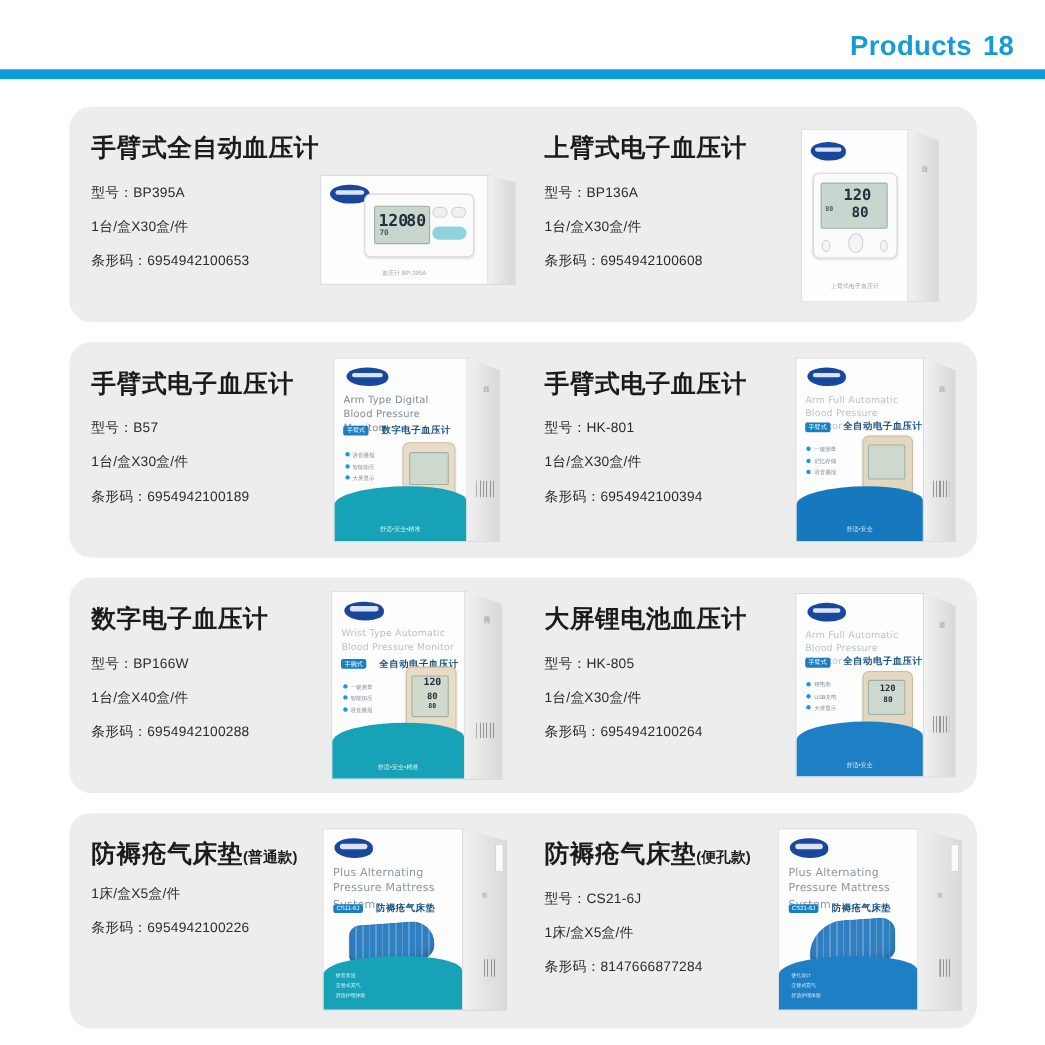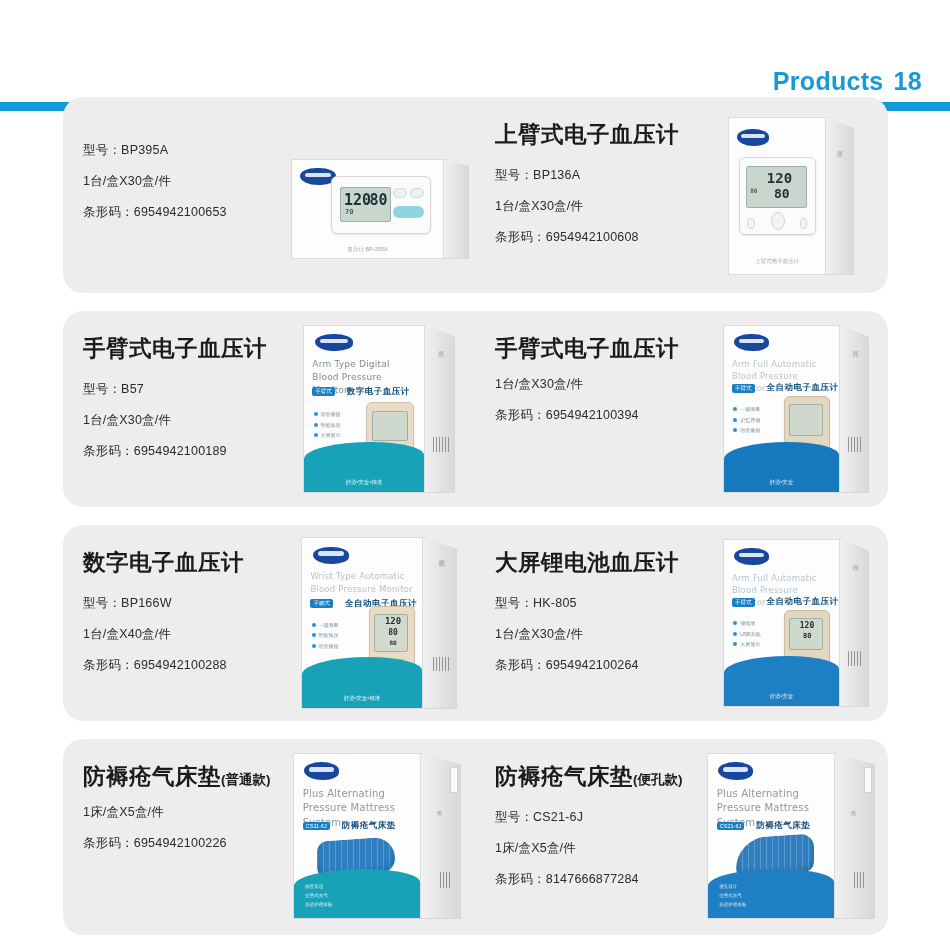--- a/index.html
+++ b/index.html
@@ -5,21 +5,21 @@
   * { box-sizing: border-box; margin: 0; padding: 0; }
   html, body {
     width: 950px; height: 950px;
     background: #ffffff;
     font-family: "Liberation Sans", "DejaVu Sans", sans-serif;
     overflow: hidden;
   }
   .page { position: relative; width: 950px; height: 950px; background: #fff; }
 
   
-  .header { position: absolute; top: 0; left: 0; width: 950px; height: 90px; margin-top: 39px; }
+  .header { position: absolute; top: 0; left: 0; width: 950px; height: 90px; }
   .header-title {
     position: absolute; right: 28px; top: 28px;
     font-size: 25px; font-weight: bold; color: #169bd5;
     letter-spacing: .3px; white-space: nowrap;
   }
   .header-title .num { margin-left: 10px; }
   .header-rule {
     position: absolute; left: 0; top: 63px; width: 950px; height: 9px;
     background: #0f9ad9;
   }
@@ -170,20 +170,23 @@
     </div>
     <div class="header-rule"></div>
   </div>
 
   <div class="cards">
 
     <div class="card">
 
       <div class="cell">
         <div class="info">
+          <div class="p-title">
+            <span>手臂式全自动血压计</span><span class="sub"></span>
+          </div>
           <div class="p-line first">型号：BP395A</div>
           <div class="p-line">1台/盒X30盒/件</div>
           <div class="p-line">条形码：6954942100653</div>
         </div>
         <div class="boxwrap" style="left:228px; top:62px; width:178px; height:100px;">
           <div class="box3d">
             <div class="face front" style="right:14%;">
               <div class="logo-blob" style="left:5%; top:8%; width:24%; height:18%;"></div>
               <div class="device" style="left:26%; top:16%; width:66%; height:60%;">
                 <div class="screen" style="left:8%; top:18%; width:52%; height:62%;">
@@ -268,20 +271,21 @@
             </div>
           </div>
         </div>
       </div>
 
       <div class="cell">
         <div class="info">
           <div class="p-title">
             <span>手臂式电子血压计</span><span class="sub"></span>
           </div>
+          <div class="p-line first">型号：HK-801</div>
           <div class="p-line">1台/盒X30盒/件</div>
           <div class="p-line">条形码：6954942100394</div>
         </div>
         <div class="boxwrap" style="left:248px; top:14px; width:146px; height:168px;">
           <div class="box3d">
             <div class="face front" style="right:20%;">
               <div class="logo-blob" style="left:9%; top:5%; width:30%; height:10%;"></div>
               <div class="eng" style="top:19%; font-size:8.5px; color:#b9c4cb;">Arm Full Automatic Blood Pressure Monitor</div>
               <div class="cn-band" style="top:34%;">
                 <span class="cn-tag">手臂式</span>

